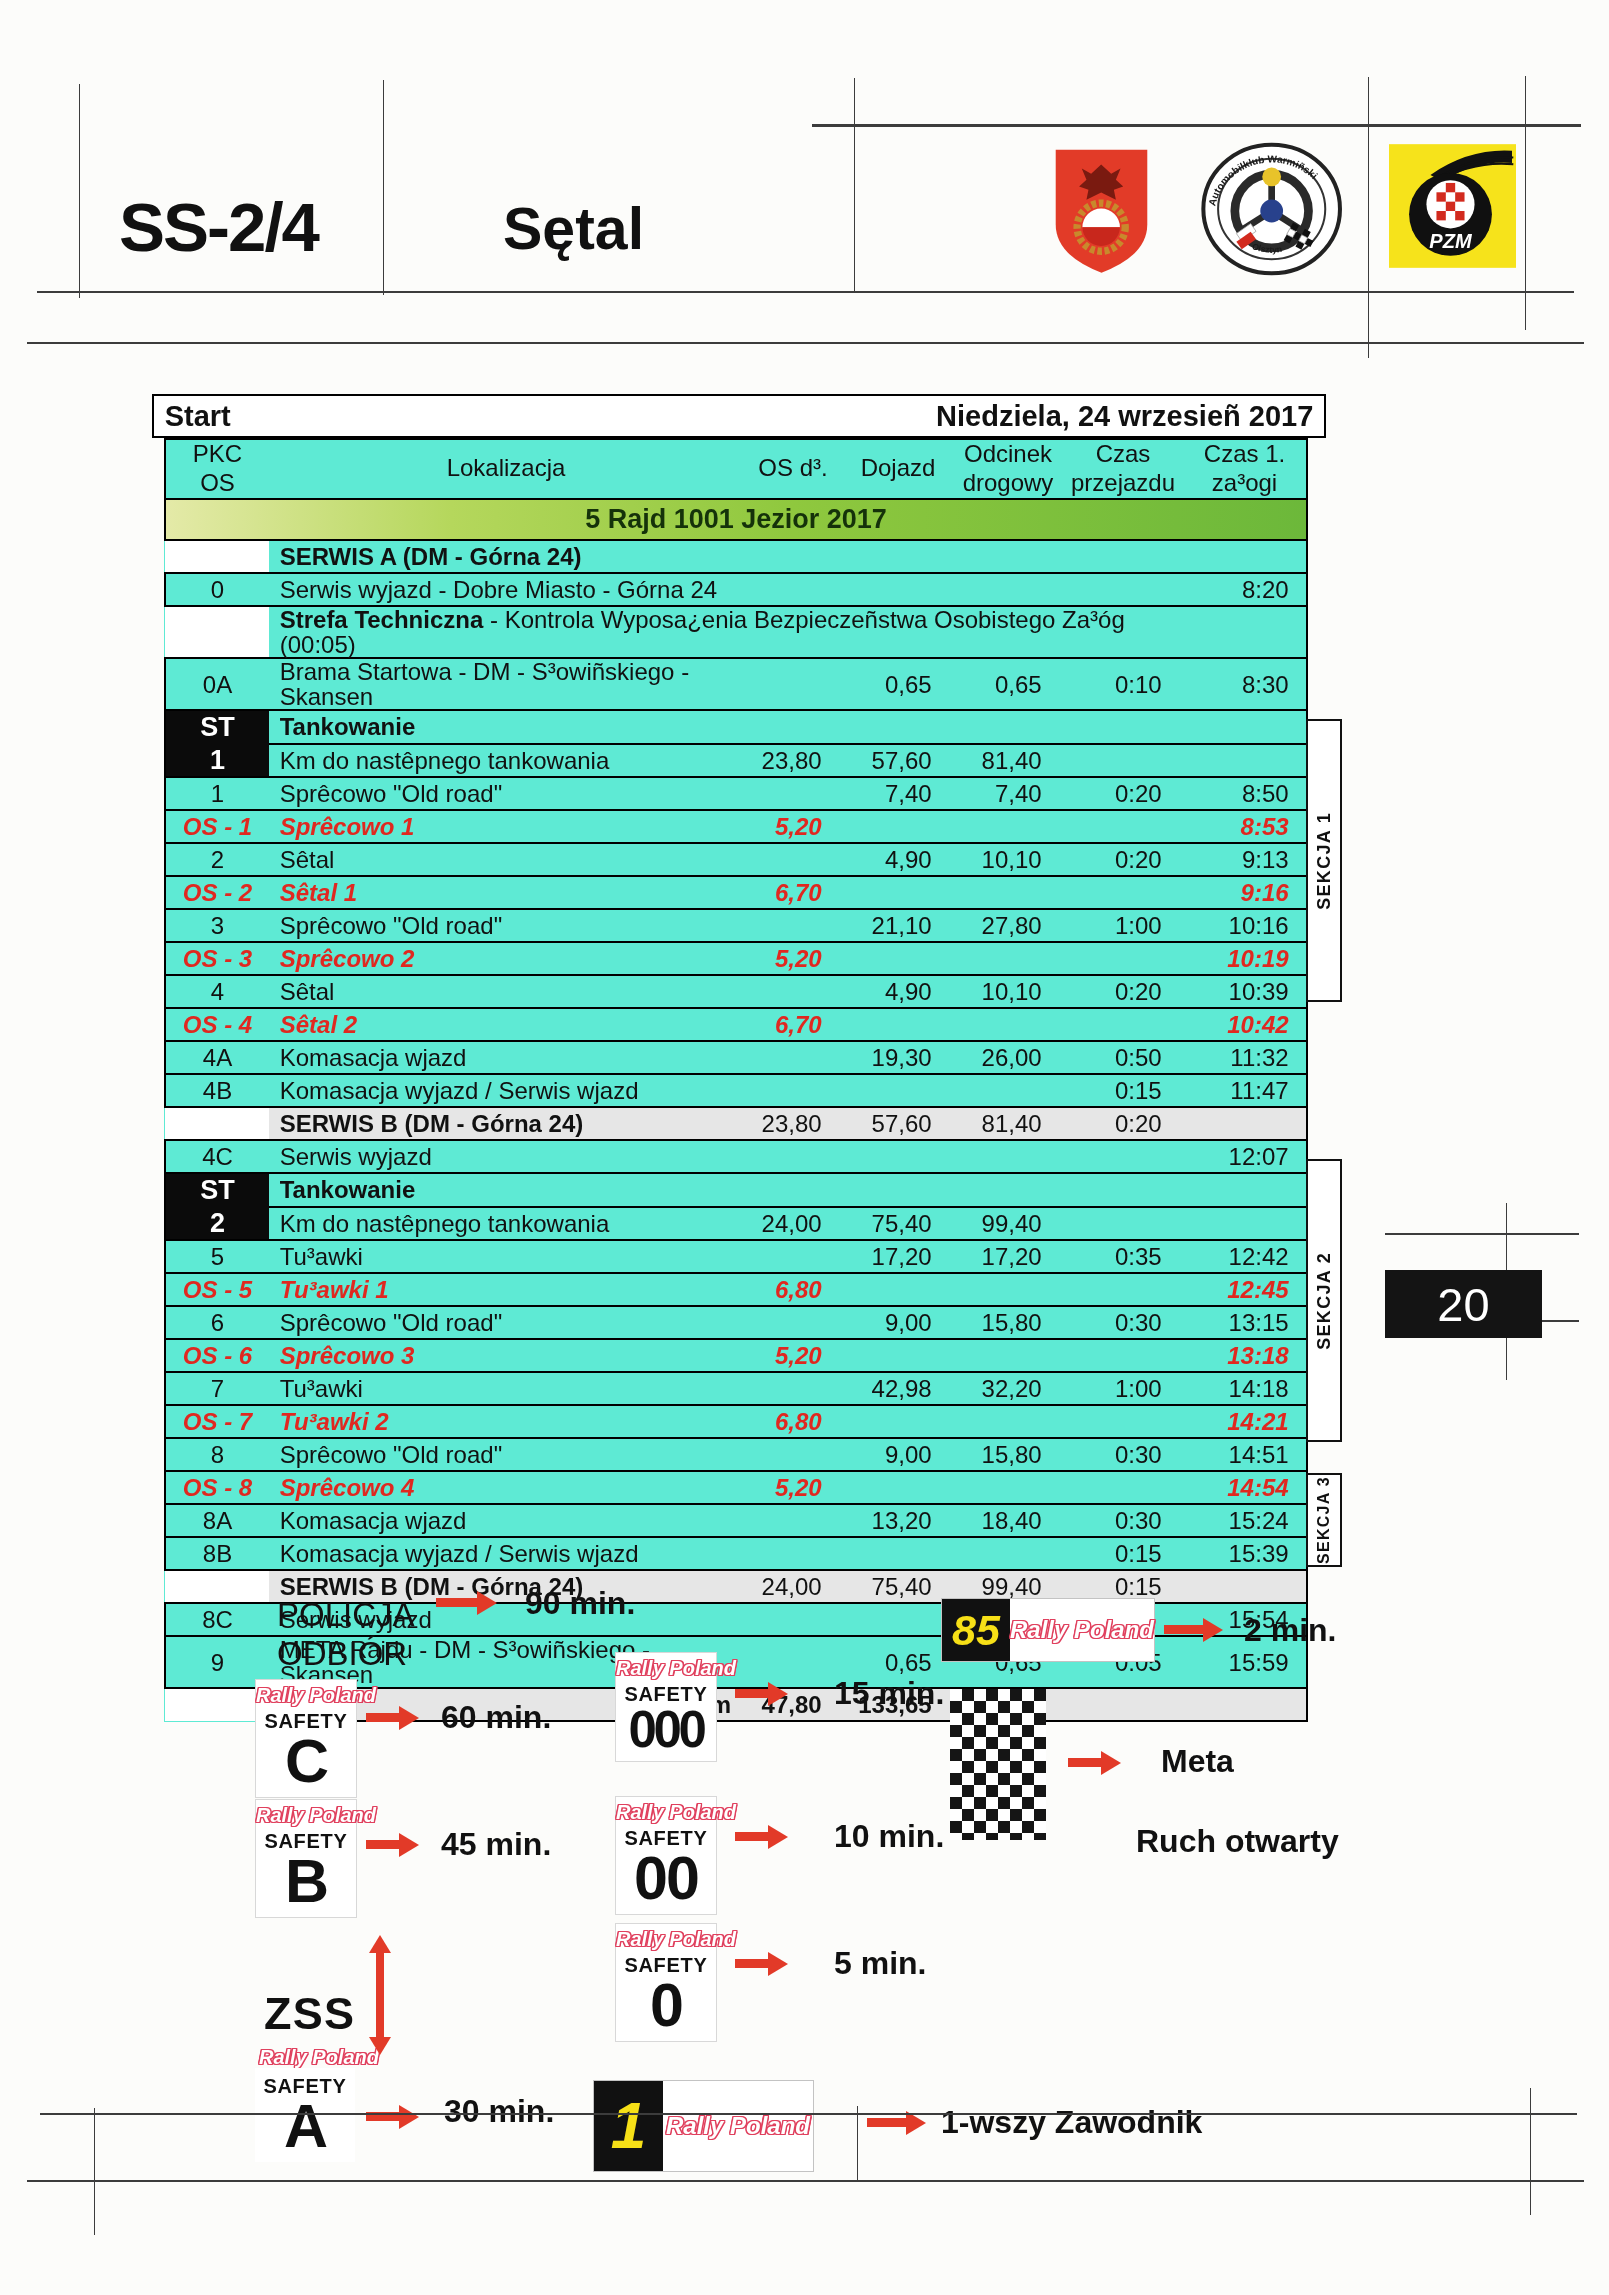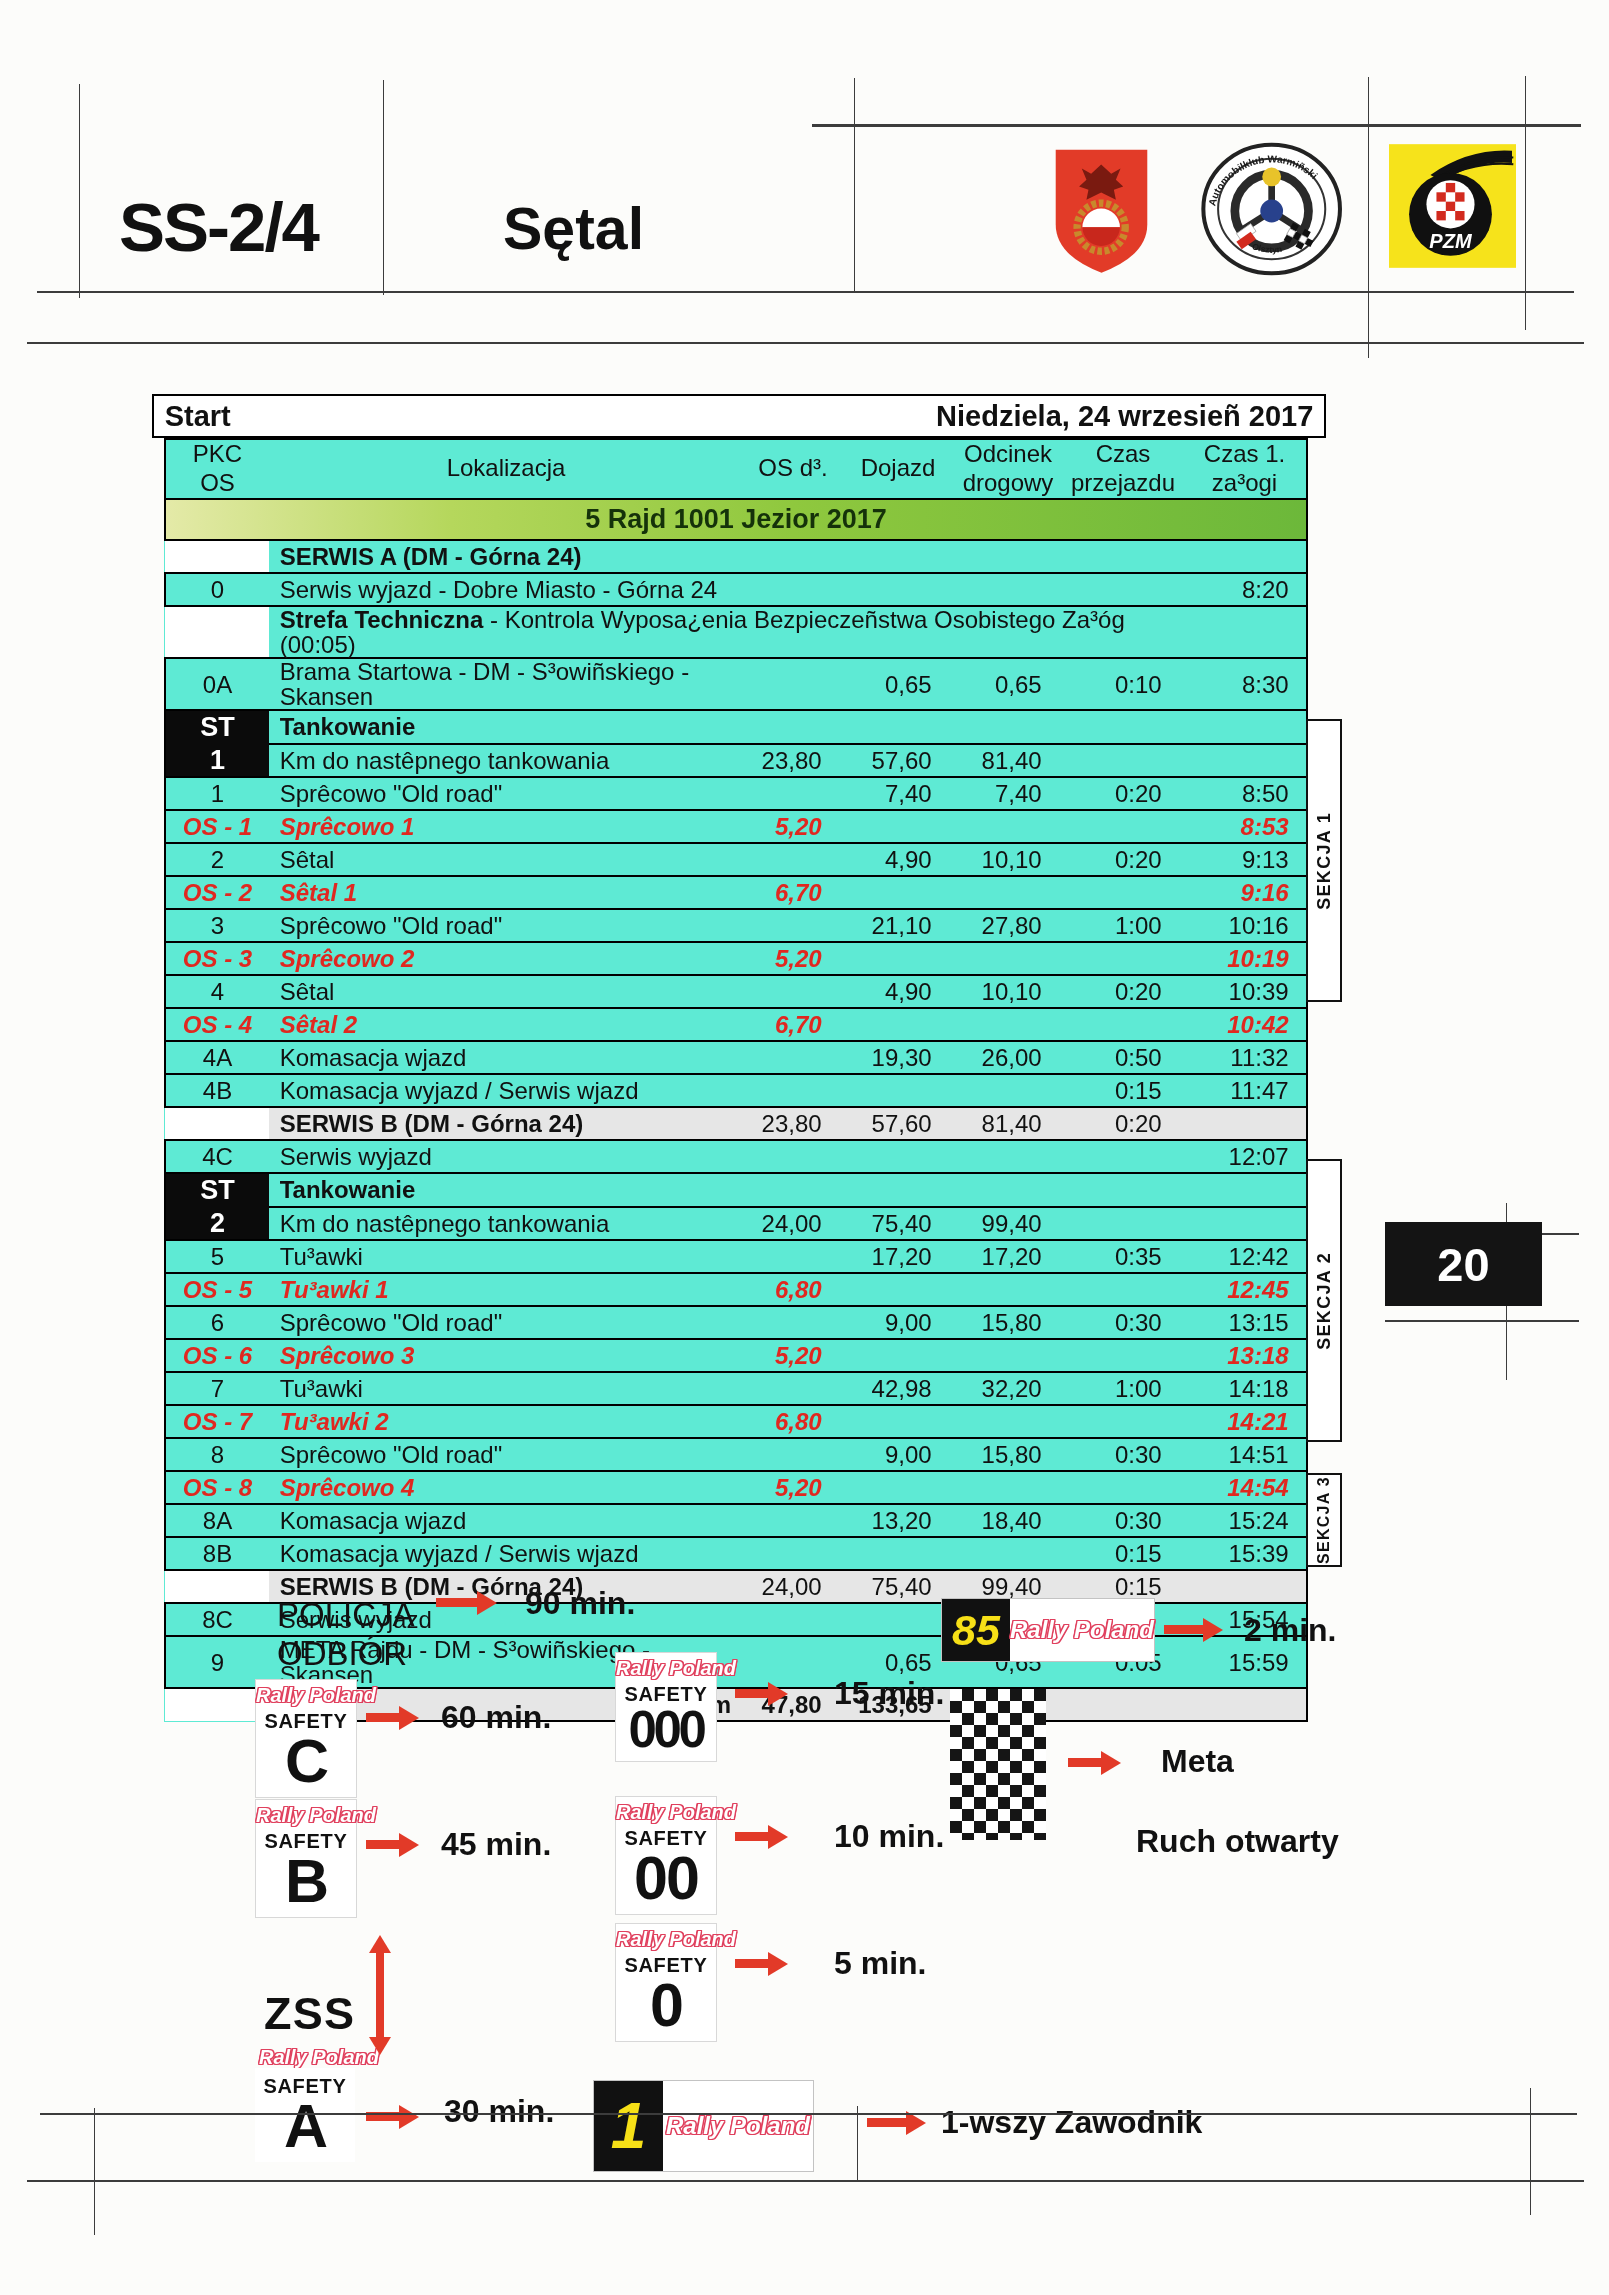--- a/index.html
+++ b/index.html
@@ -34,22 +34,22 @@
   .itb tr.greenrow td{height:39px;border:2.7px solid #000;text-align:center;font-weight:bold;font-size:27px;color:#15320a;
     background:linear-gradient(90deg,#e4eaa8 0%,#b5d75c 25%,#8fc83e 55%,#6cb83a 100%);}
   .itb tr.suma td{border-bottom:2.7px solid #000;font-weight:bold;}
   .itb tr.suma td.skip{border-bottom:none;}
   .sumflex{display:flex;justify-content:space-between;padding-right:12px;}
   
   .bracket{position:absolute;left:1306px;width:36px;border:2px solid #111;background:#fff;
     display:flex;align-items:center;justify-content:center;box-sizing:border-box;}
   .vtext{writing-mode:vertical-rl;transform:rotate(180deg);font-weight:bold;font-size:18px;letter-spacing:1.3px;white-space:nowrap;}
   
-  .badge20{position:absolute;left:1385px;top:1222px;width:157px;height:84px;background:#141414;color:#fff;
-    display:flex;align-items:center;justify-content:center;font-size:47px;font-weight:bold;}
+  .badge20{position:absolute;left:1385px;top:1270px;width:157px;height:68px;background:#141414;color:#fff;
+    display:flex;align-items:center;justify-content:center;font-size:47px;font-weight:normal;}
   
   .bigbold{position:absolute;font-weight:normal;font-size:33px;line-height:39px;margin-top:26px;}
   .mins{position:absolute;font-weight:bold;font-size:32px;}
   .arrow{position:absolute;display:flex;align-items:center;height:25.4px;}
   .arrow .sh{height:8.7px;background:#e23a28;}
   .arrow .hd{width:0;height:0;border-top:12.7px solid transparent;border-bottom:12.7px solid transparent;border-left:20px solid #e23a28;}
   .varrow{position:absolute;display:flex;flex-direction:column;align-items:center;}
   .varrow .vup{width:0;height:0;border-left:11.4px solid transparent;border-right:11.4px solid transparent;border-bottom:18.7px solid #e23a28;}
   .varrow .vsh{width:8px;flex:1;background:#e23a28;}
   .varrow .vdn{width:0;height:0;border-left:11.4px solid transparent;border-right:11.4px solid transparent;border-top:18.7px solid #e23a28;}

